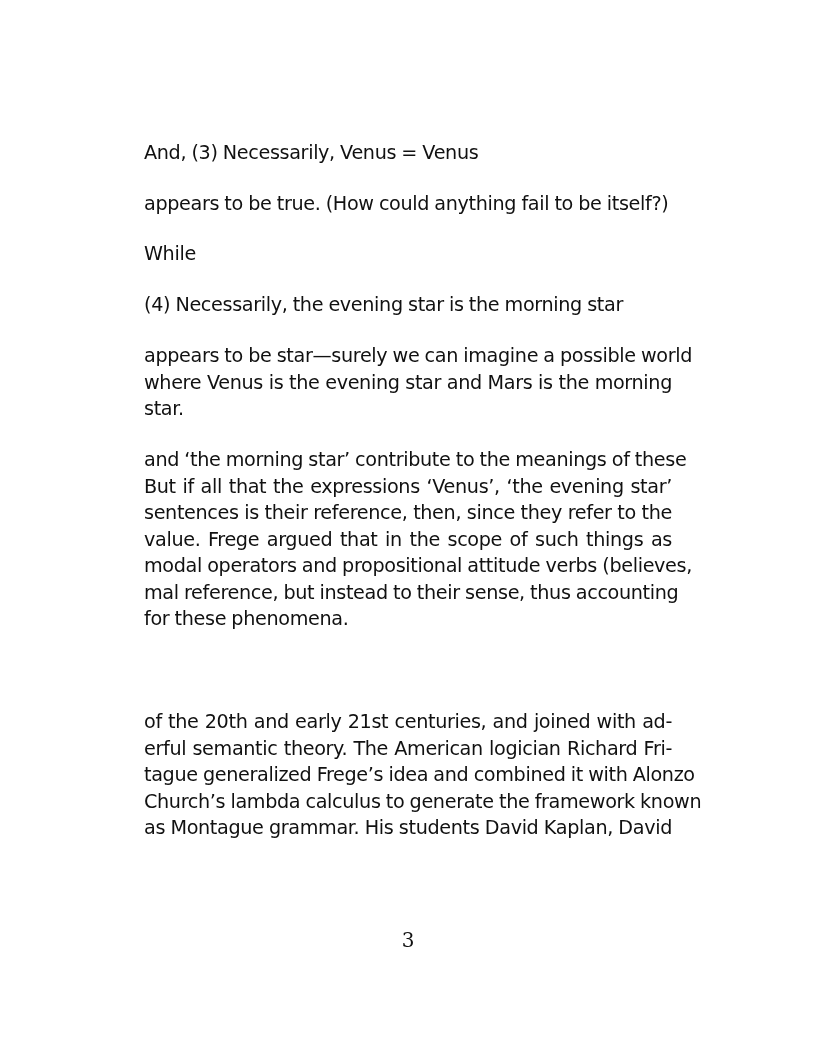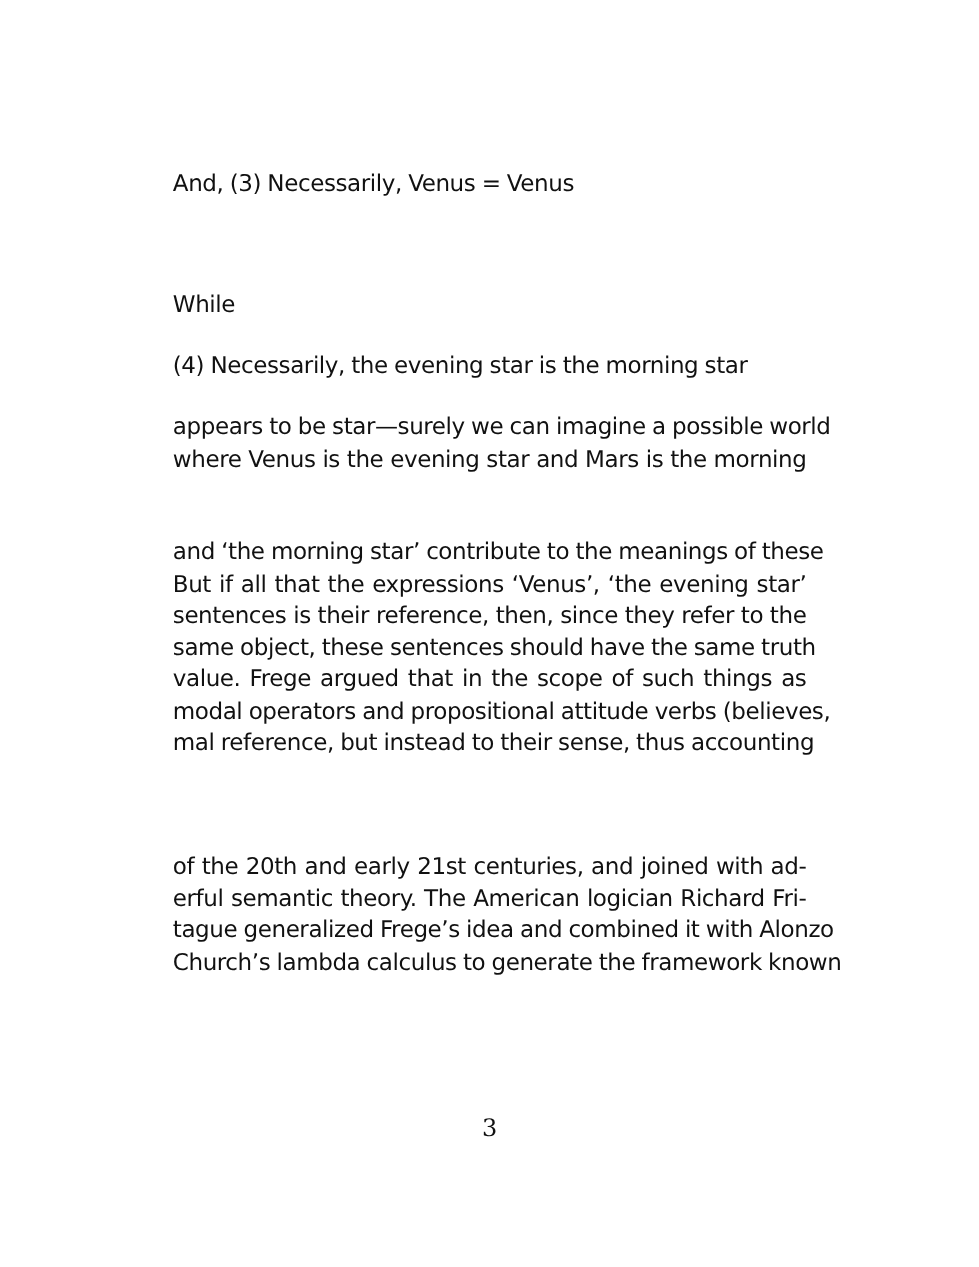--- a/index.html
+++ b/index.html
@@ -24,45 +24,50 @@
 </style>
 </head>
 <body>
 
 <div class="page">
 
   <div class="text" style="top:140px">
     <span class="line last">And, (3) Necessarily, Venus = Venus</span>
   </div>
 
+  <div class="text" style="top:191px">
+    <span class="line last">appears to be true.  (How could anything fail to be itself?)</span>
+  </div>
 
   <div class="text" style="top:241px">
     <span class="line last">While</span>
   </div>
 
   <div class="text" style="top:292px">
     <span class="line last">(4) Necessarily, the evening star is the morning star</span>
   </div>
 
   <div class="text" style="top:343px">
     <span class="line">appears to be star—surely we can imagine a possible world</span>
     <span class="line">where Venus is the evening star and Mars is the morning</span>
+    <span class="line last">star.</span>
   </div>
 
   <div class="text" style="top:447px">
     <span class="line">and ‘the morning star’ contribute to the meanings of these</span>
     <span class="line">But if all that the expressions ‘Venus’, ‘the evening star’</span>
     <span class="line">sentences is their reference, then, since they refer to the</span>
-    <span class="line">same object, these sentences should have the same truth</span>
     <span class="line">value.  Frege argued that in the scope of such things as</span>
     <span class="line">modal operators and propositional attitude verbs (believes,</span>
     <span class="line">mal reference, but instead to their sense, thus accounting</span>
+    <span class="line last">for these phenomena.</span>
   </div>
 
   <div class="text" style="top:709px">
     <span class="line">of the 20th and early 21st centuries, and joined with ad-</span>
     <span class="line">erful semantic theory.  The American logician Richard Fri-</span>
     <span class="line">tague generalized Frege’s idea and combined it with Alonzo</span>
     <span class="line">Church’s lambda calculus to generate the framework known</span>
+    <span class="line">as Montague grammar.  His students David Kaplan, David</span>
   </div>
 
   <div class="page-number">3</div>
 </div>
 
 </body></html>

